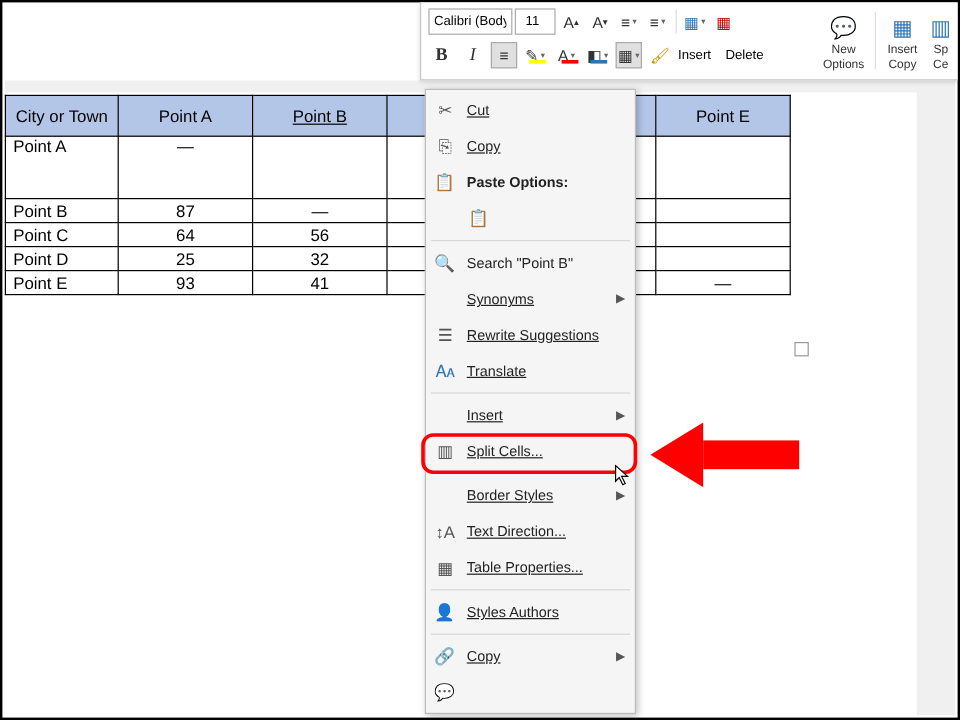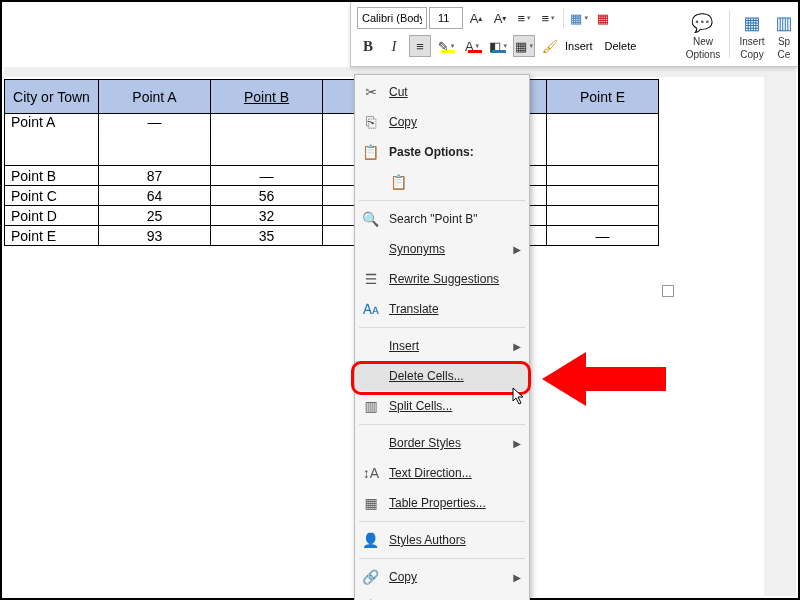--- a/index.html
+++ b/index.html
@@ -102,21 +102,21 @@
           <td>Point D</td>
           <td class="ctr">25</td>
           <td class="ctr">32</td>
           <td class="ctr">91</td>
           <td class="ctr">—</td>
           <td class="ctr"></td>
         </tr>
         <tr>
           <td>Point E</td>
           <td class="ctr">93</td>
-          <td class="ctr">35</td>
+          <td class="ctr">41</td>
           <td class="ctr">54</td>
           <td class="ctr">43</td>
           <td class="ctr">—</td>
         </tr>
       </tbody>
         </table>
       <div class="end-mark" style="top:208px; left:658px;"></div>
     </div>
   </div>
 
@@ -204,24 +204,20 @@
     <div class="ctx-item">
         <span class="ic" style="color:#2e75b6">🗛</span>
         <span class="u">Translate</span>
       </div>
     <div class="ctx-sep"></div>
     <div class="ctx-item">
         <span class="ic"></span>
         <span class="u">Insert</span>
         <span class="arr">▶</span>
       </div>
-    <div class="ctx-item hover">
-        <span class="ic"></span>
-        <span class="u">Delete Cells...</span>
-      </div>
     <div class="ctx-item">
         <span class="ic">▥</span>
         <span class="u">Split Cells...</span>
       </div>
     <div class="ctx-sep"></div>
     <div class="ctx-item">
         <span class="ic"></span>
         <span class="u">Border Styles</span>
         <span class="arr">▶</span>
       </div>

